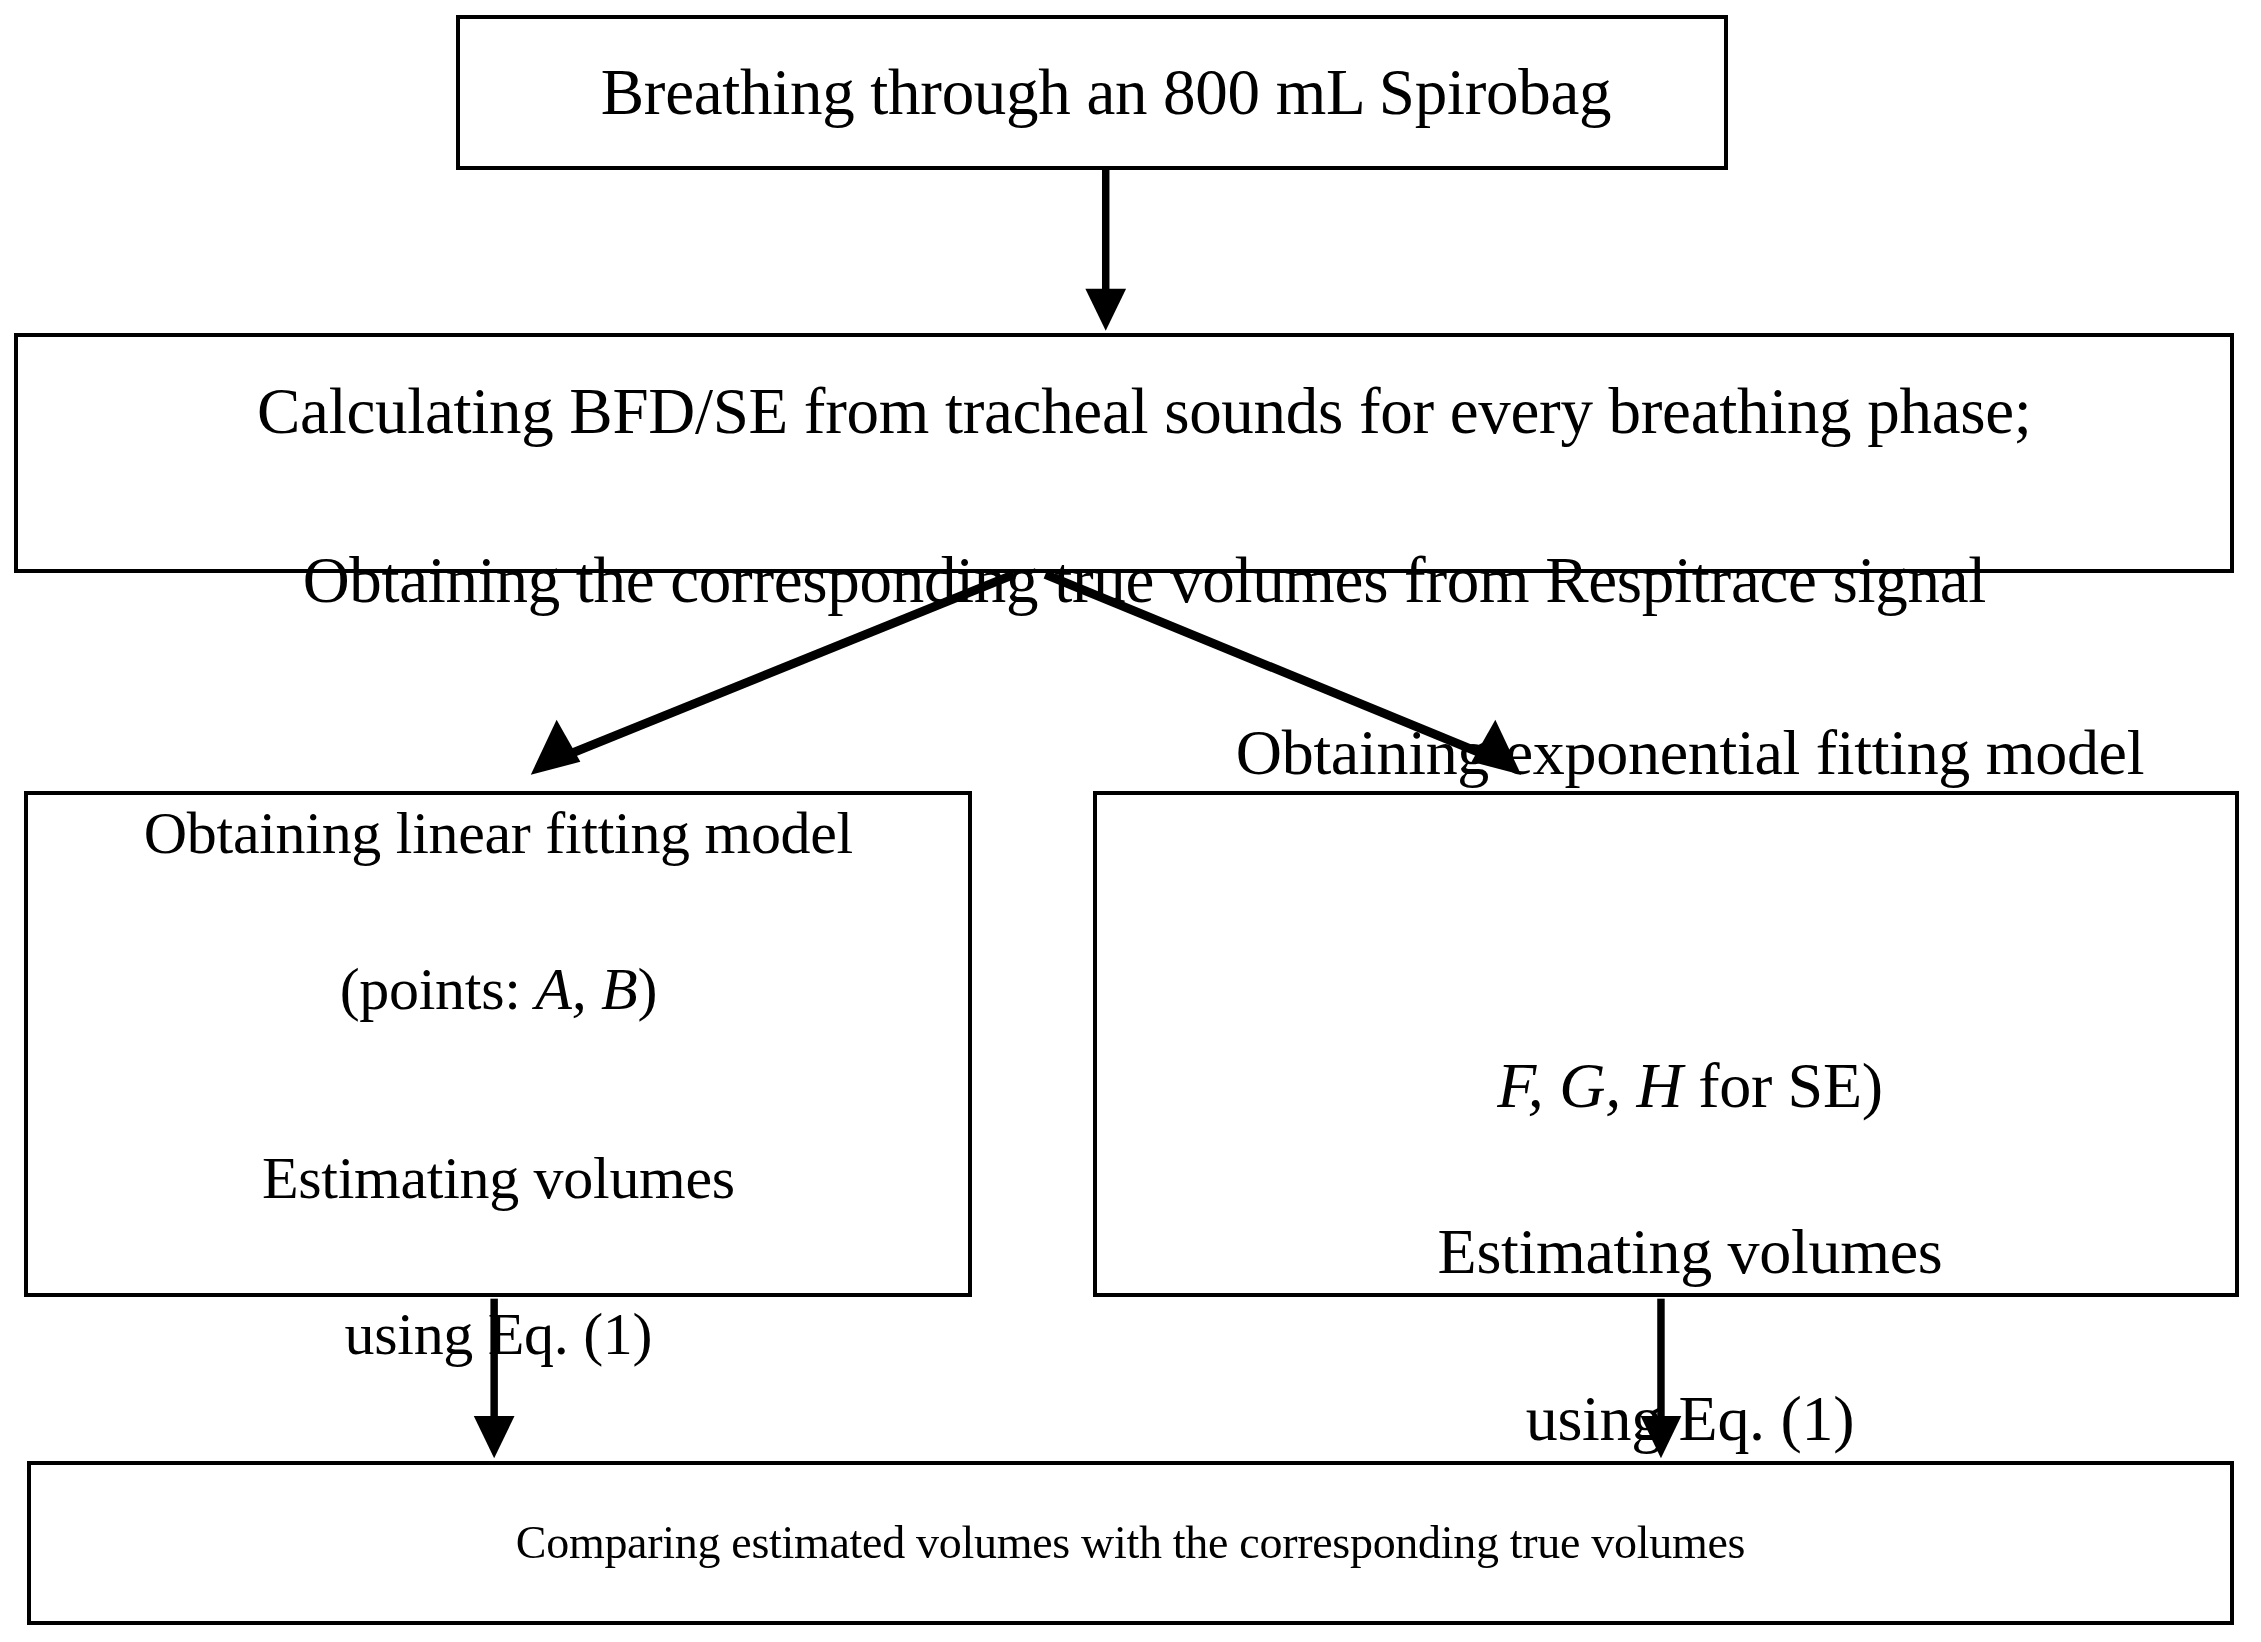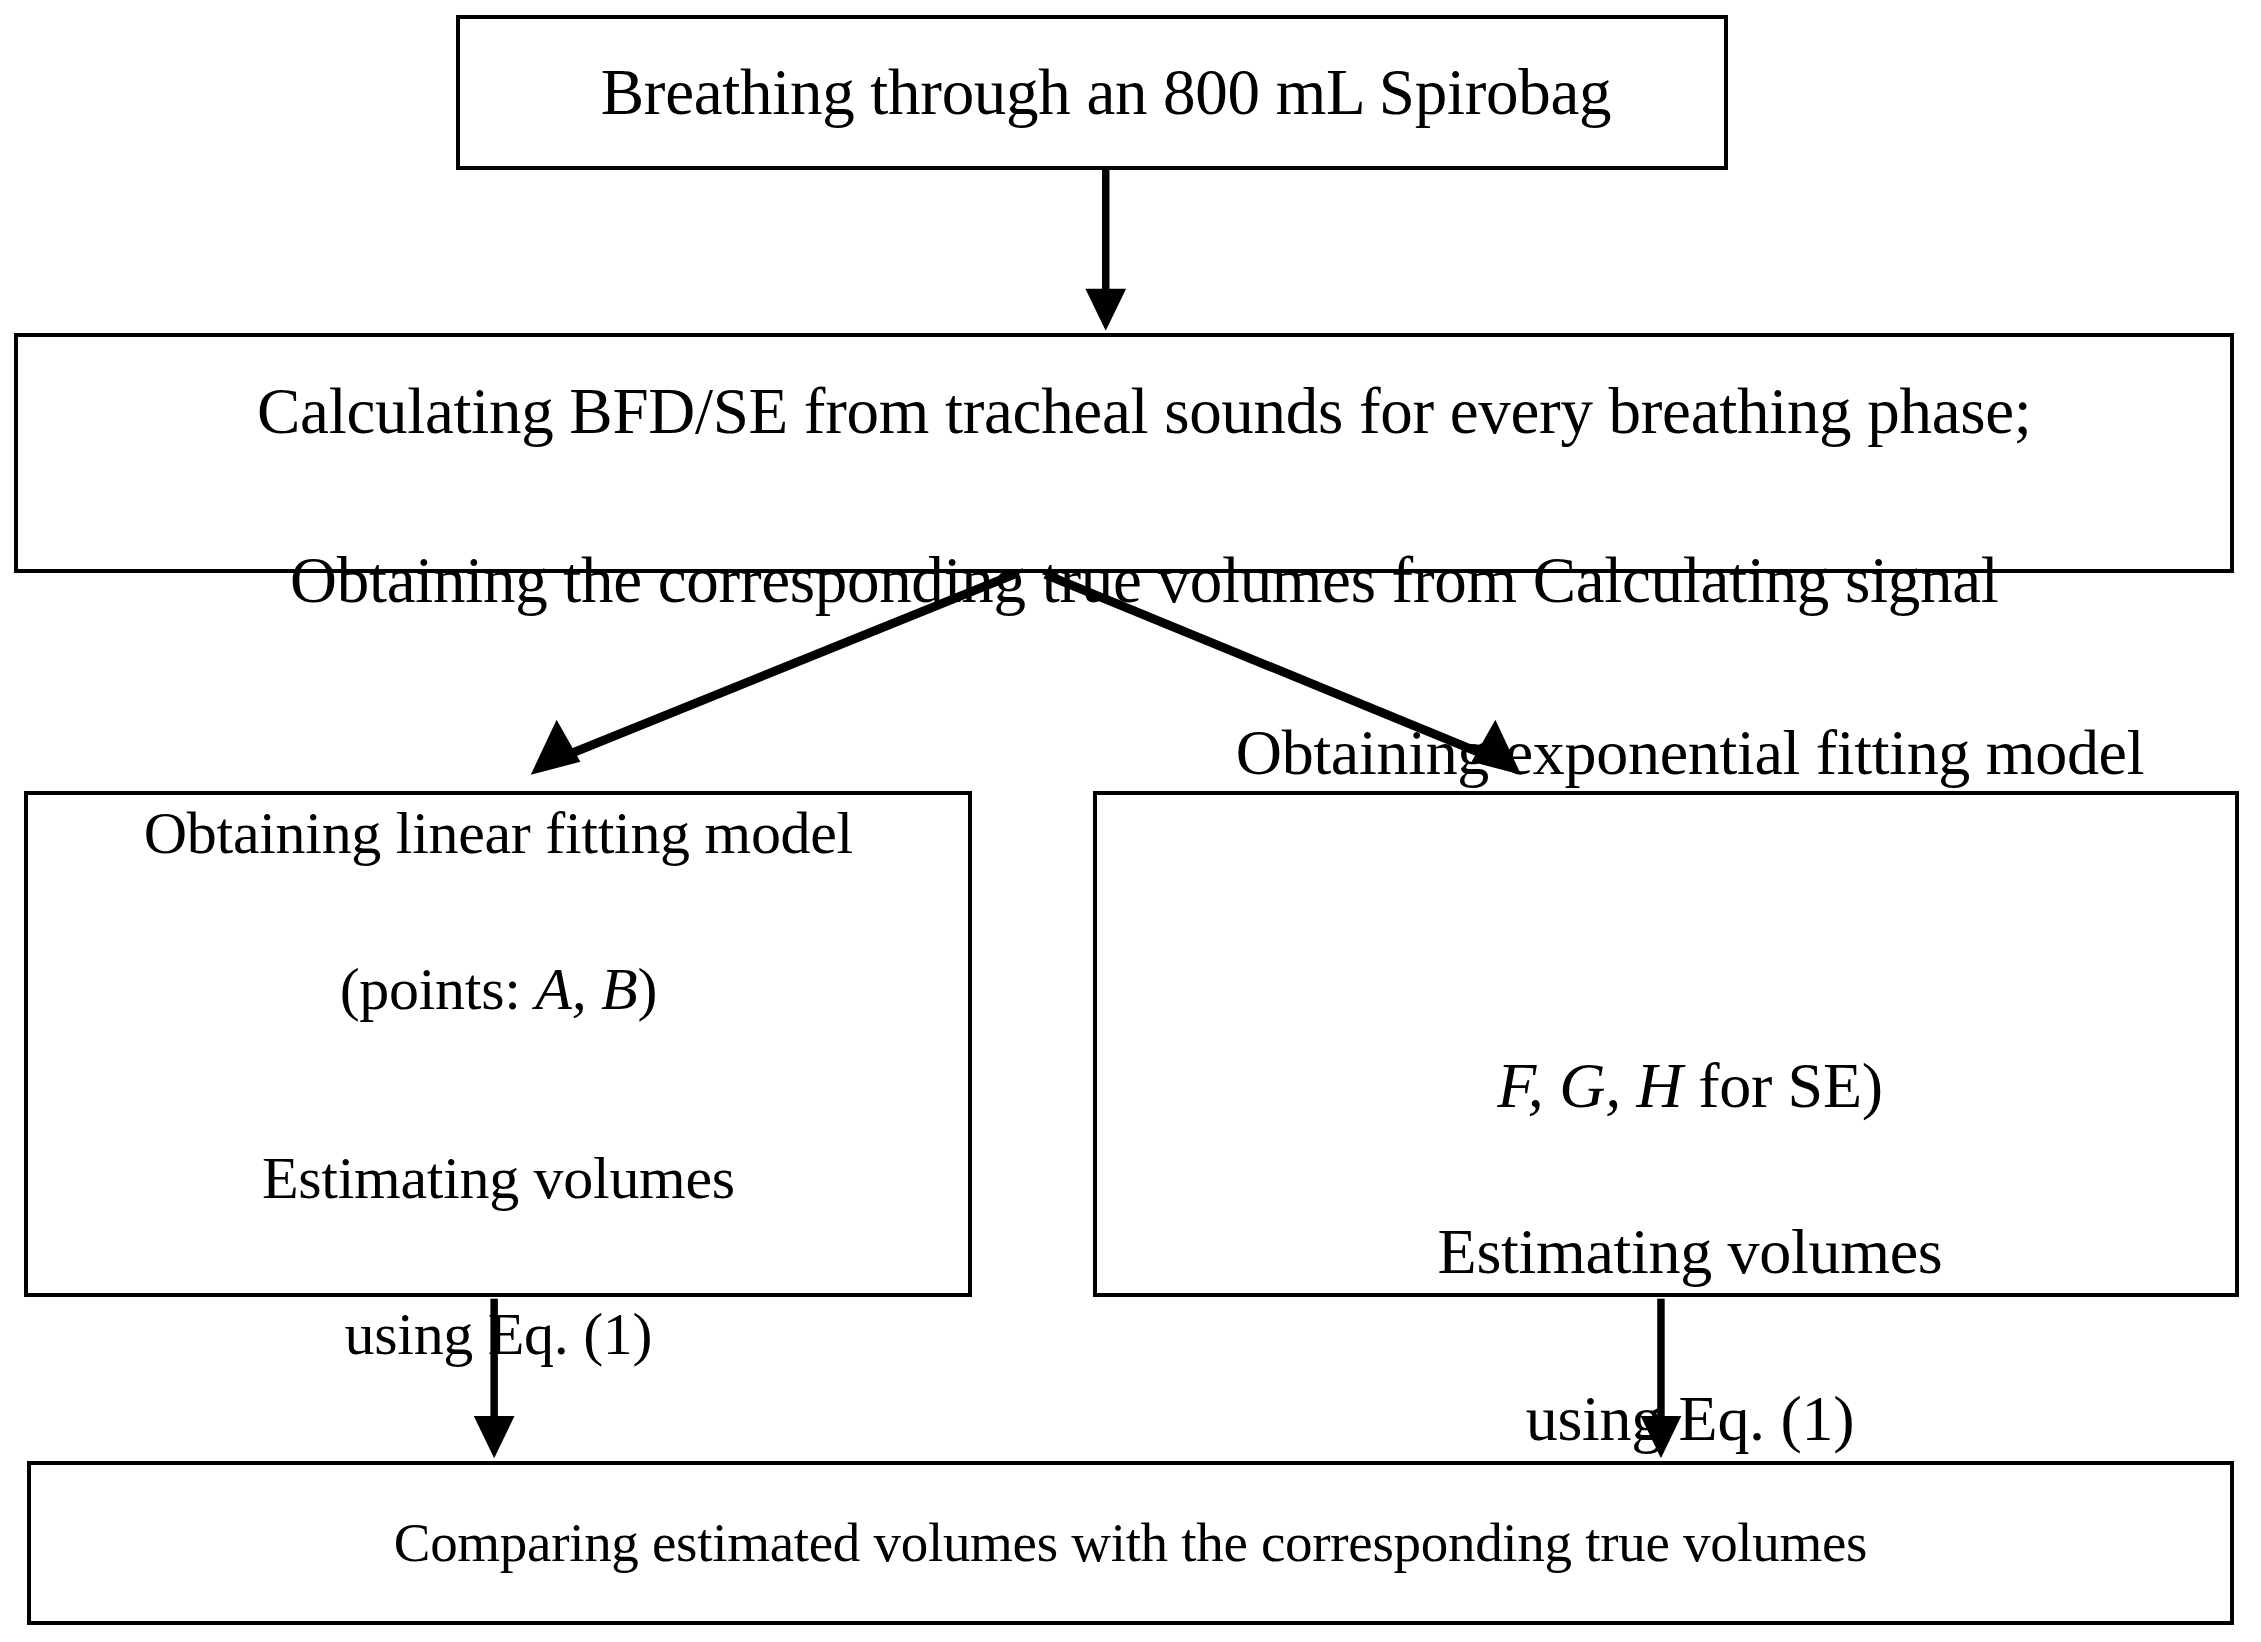--- a/index.html
+++ b/index.html
@@ -51,21 +51,21 @@
   #node-linear .txt { font-size: 60px; }
 
   #node-exponential {
     left: 1093px; top: 791px; width: 1146px; height: 506px;
   }
   #node-exponential .txt { font-size: 64px; padding-left: 48px; }
 
   #node-comparing {
     left: 27px;   top: 1461px; width: 2207px; height: 164px;
   }
-  #node-comparing .txt { font-size: 55px; }
+  #node-comparing .txt { font-size: 46px; }
 
   .ital { font-style: italic; }
 
   
   #arrow-layer {
     position: absolute;
     left: 0; top: 0;
     width: 2261px; height: 1643px;
     pointer-events: none;
   }
@@ -104,21 +104,21 @@
     </g>
   </svg>
 
   <div class="node" id="node-spirobag">
     <span class="txt">Breathing through an 800 mL Spirobag</span>
   </div>
 
   <div class="node" id="node-calculating">
     <span class="txt">
       <span>Calculating BFD/SE  from tracheal sounds for every breathing phase;</span><br>
-      <span>Obtaining the corresponding true volumes from Calculating signal</span>
+      <span>Obtaining the corresponding true volumes from Respitrace signal</span>
     </span>
   </div>
 
   <div class="node" id="node-linear">
     <span class="txt">
       <span>Obtaining linear fitting model</span><br>
       <span><span>(points: </span><span class="ital">A, B</span><span>)</span></span>
       <span class="spacer-line"></span>
       <span>Estimating volumes</span><br>
       <span>using Eq. (1)</span>

